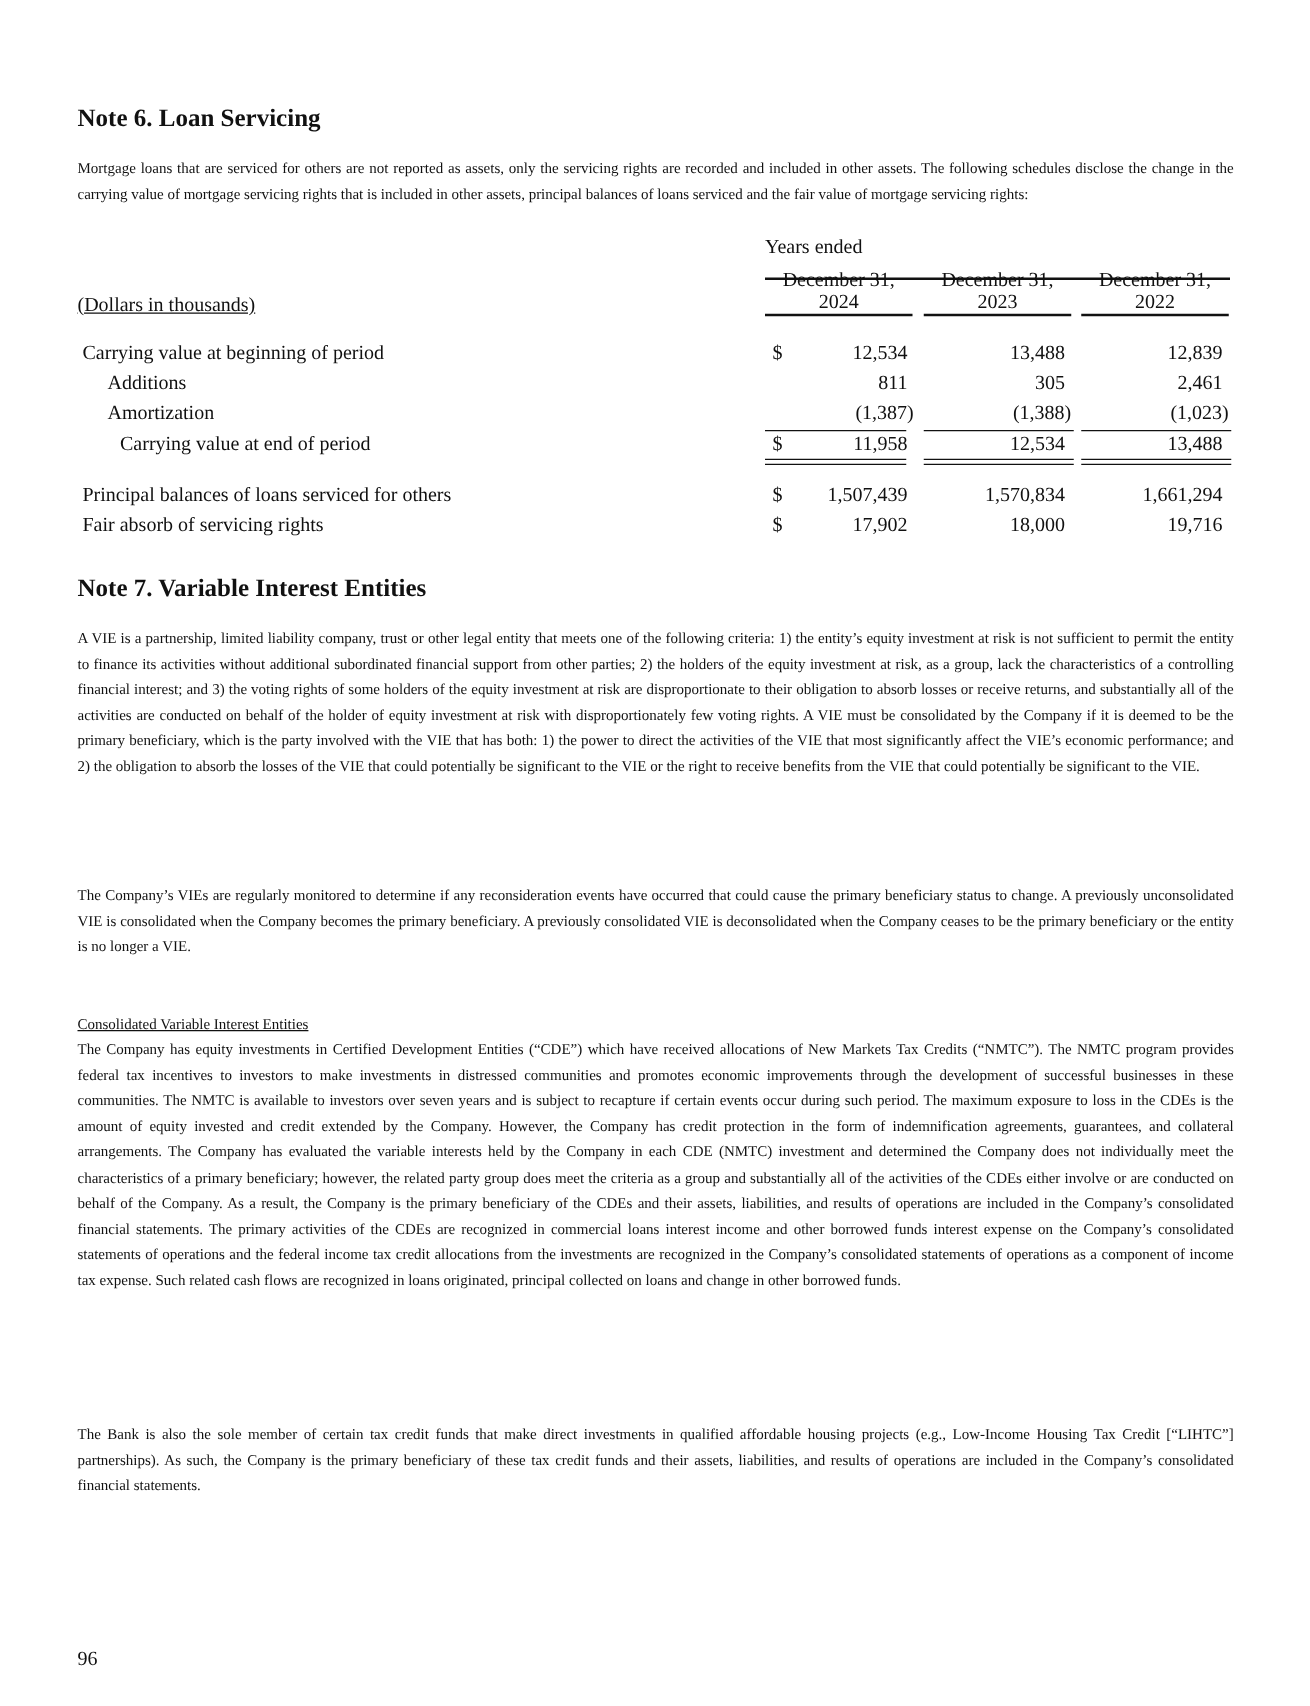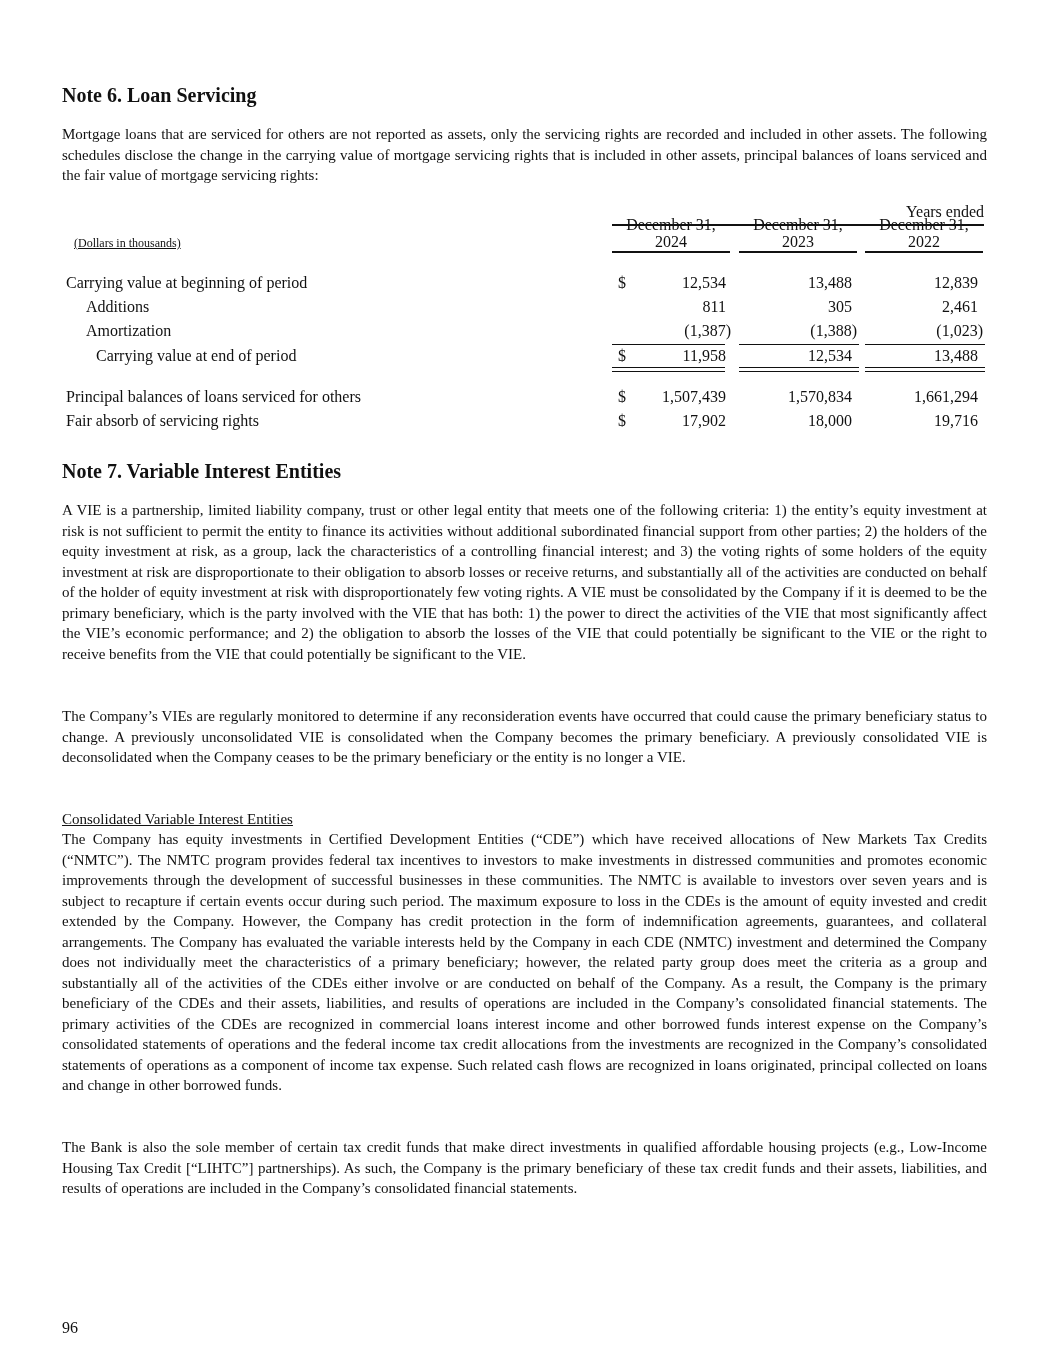--- a/index.html
+++ b/index.html
@@ -5,34 +5,34 @@
   html, body { margin: 0; padding: 0; background: #ffffff; }
   body {
     width: 1048px; height: 1365px; position: relative; overflow: hidden;
     font-family: "Liberation Serif", "DejaVu Serif", serif;
     color: #111111; font-size: 16px;
   }
   .page { position: absolute; left: 62px; top: 0; width: 925px; }
   .heading { position: absolute; left: 0; font-weight: bold; font-size: 20px; }
   .para {
     position: absolute; left: 0; width: 925px;
-    text-align: justify; line-height: 20.5px; font-size: 15px;
+    text-align: justify; line-height: 20.5px; font-size: 12px;
   }
   .subhead { text-decoration: underline; }
   
   .tbl { position: absolute; left: 0; top: 188px; width: 925px; }
   .years-ended {
-    position: absolute; left: 550px; width: 372px; top: 0; text-align: right;
-    border-bottom: 2px solid #111; padding-bottom: 2px; line-height: 20px; margin-top: 14px;
+    position: absolute; left: 550px; width: 372px; top: 0; text-align: left;
+    border-bottom: 2px solid #111; padding-bottom: 14px; line-height: 20px;
   }
   .col-head {
     position: absolute; top: 28px; width: 118px; text-align: center;
     line-height: 17px; border-bottom: 2px solid #111; padding-bottom: 1px;
   }
-  .units { position: absolute; left: 12px; top: 48px; font-size: 12px; text-decoration: underline; }
+  .units { position: absolute; left: 0; top: 48px; font-size: 16px; text-decoration: underline; }
   .row { position: absolute; left: 0; width: 925px; height: 22px; line-height: 22px; }
   .row .label { position: absolute; left: 4px; white-space: nowrap; }
   .row .dollar { position: absolute; left: 556px; }
   .row .val { position: absolute; text-align: right; width: 100px; white-space: nowrap; }
   .v1 { left: 564px; }
   .v2 { left: 690px; }
   .v3 { left: 816px; }
   .rule { position: absolute; height: 0; border-top: 1.5px solid #111; }
   .drule { position: absolute; height: 3px; border-top: 1.5px solid #111; border-bottom: 1.5px solid #111; }
   .page-num { position: absolute; top: 1319px; left: 0; width: 925px; }

